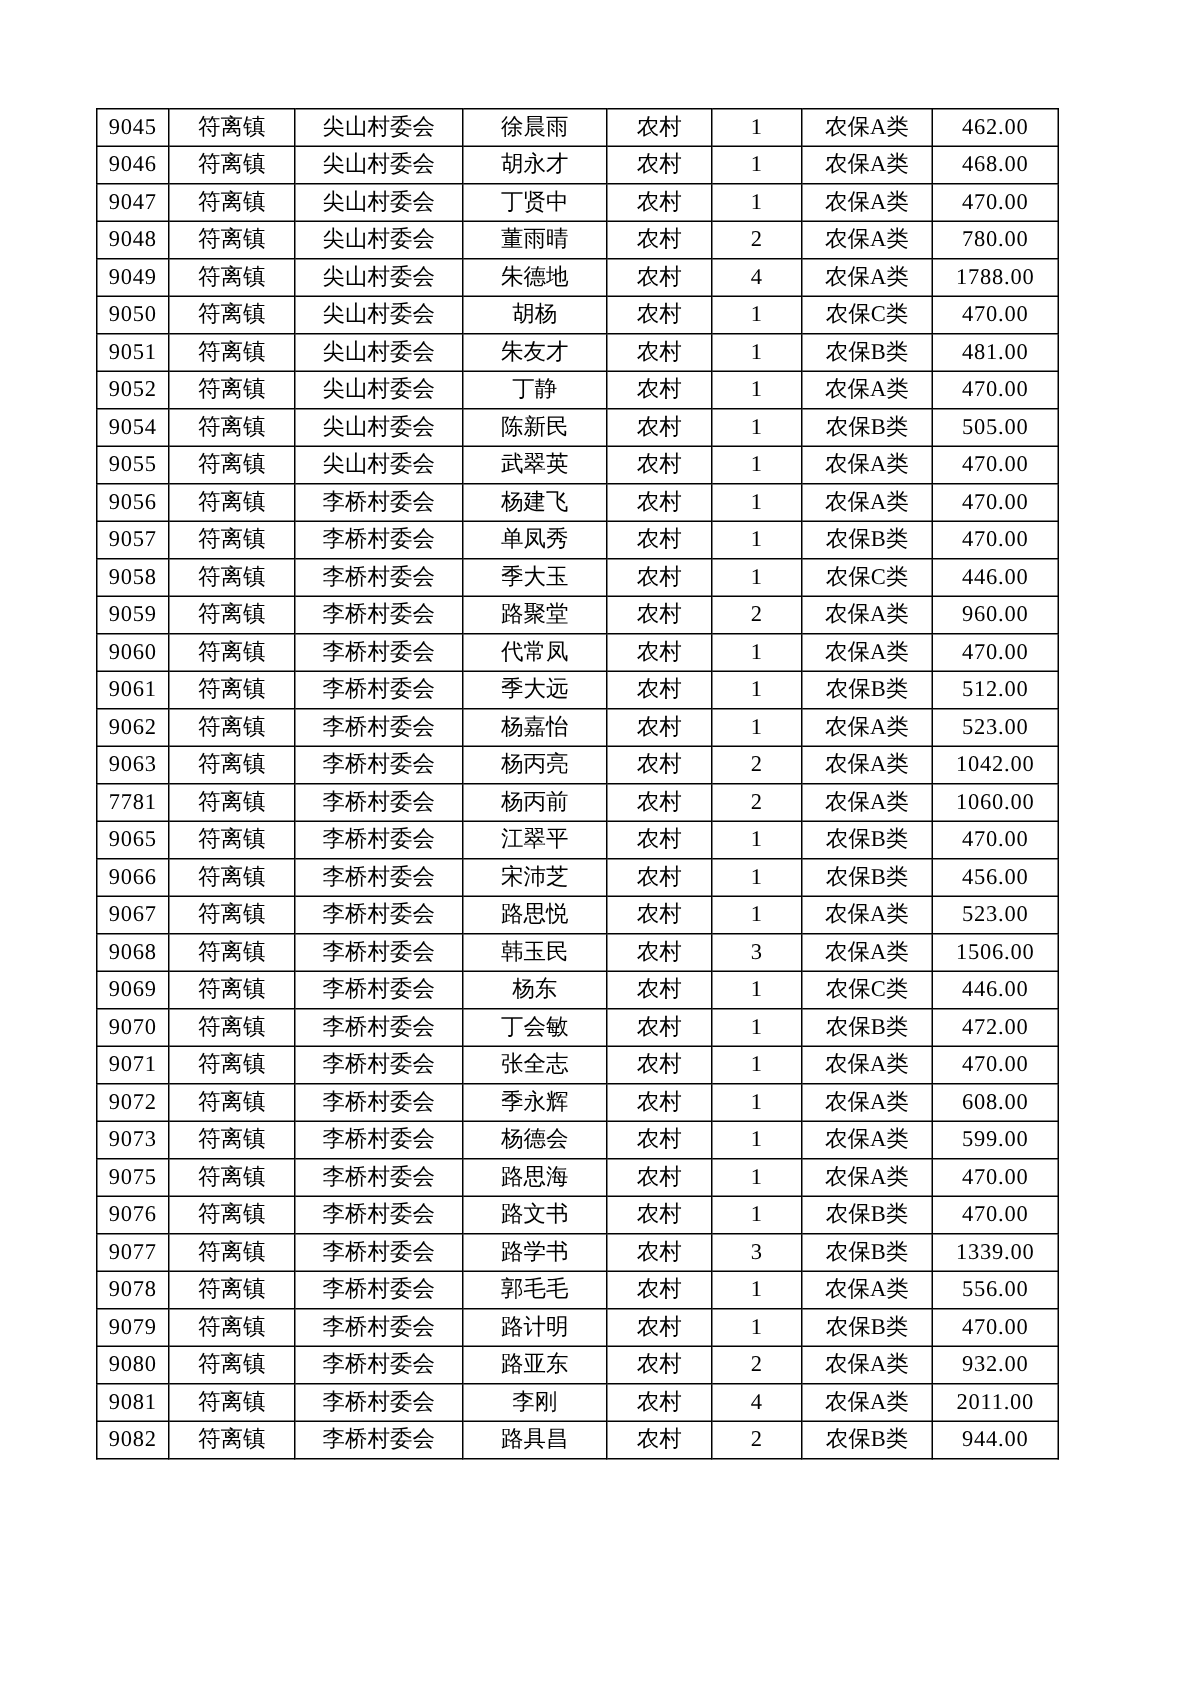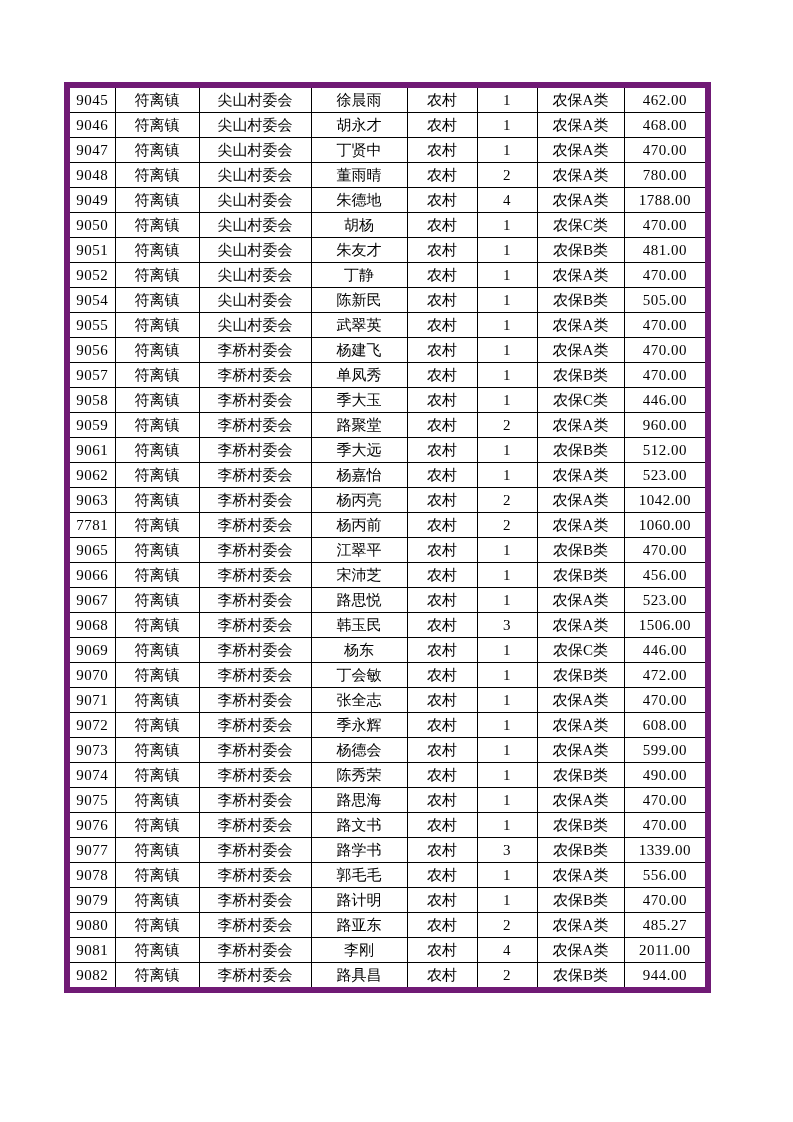--- a/index.html
+++ b/index.html
@@ -23,22 +23,21 @@
   }
   .table-wrap {
     position: absolute;
     left: 64px;
     top: 72px;
   }
   table.payments {
     border-collapse: collapse;
     table-layout: fixed;
     width: 641px;
-    border: 6px solid #701a75;
-    margin-top: 10px;
+    border: 1px solid #701a75;
   }
   table.payments td {
     border: 1px solid #000000;
     height: 24px;
     padding: 0 2px;
     text-align: center;
     vertical-align: middle;
     font-size: 15px;
     line-height: 24px;
     white-space: nowrap;
@@ -208,20 +207,30 @@
             <td class="num">9059</td>
             <td>符离镇</td>
             <td>李桥村委会</td>
             <td>路聚堂</td>
             <td>农村</td>
             <td class="num">2</td>
             <td>农保A类</td>
             <td class="num">960.00</td>
           </tr>
           <tr>
+            <td class="num">9060</td>
+            <td>符离镇</td>
+            <td>李桥村委会</td>
+            <td>代常凤</td>
+            <td>农村</td>
+            <td class="num">1</td>
+            <td>农保A类</td>
+            <td class="num">470.00</td>
+          </tr>
+          <tr>
             <td class="num">9061</td>
             <td>符离镇</td>
             <td>李桥村委会</td>
             <td>季大远</td>
             <td>农村</td>
             <td class="num">1</td>
             <td>农保B类</td>
             <td class="num">512.00</td>
           </tr>
           <tr>
@@ -338,30 +347,20 @@
             <td class="num">9073</td>
             <td>符离镇</td>
             <td>李桥村委会</td>
             <td>杨德会</td>
             <td>农村</td>
             <td class="num">1</td>
             <td>农保A类</td>
             <td class="num">599.00</td>
           </tr>
           <tr>
-            <td class="num">9074</td>
-            <td>符离镇</td>
-            <td>李桥村委会</td>
-            <td>陈秀荣</td>
-            <td>农村</td>
-            <td class="num">1</td>
-            <td>农保B类</td>
-            <td class="num">490.00</td>
-          </tr>
-          <tr>
             <td class="num">9075</td>
             <td>符离镇</td>
             <td>李桥村委会</td>
             <td>路思海</td>
             <td>农村</td>
             <td class="num">1</td>
             <td>农保A类</td>
             <td class="num">470.00</td>
           </tr>
           <tr>
@@ -405,21 +404,21 @@
             <td class="num">470.00</td>
           </tr>
           <tr>
             <td class="num">9080</td>
             <td>符离镇</td>
             <td>李桥村委会</td>
             <td>路亚东</td>
             <td>农村</td>
             <td class="num">2</td>
             <td>农保A类</td>
-            <td class="num">485.27</td>
+            <td class="num">932.00</td>
           </tr>
           <tr>
             <td class="num">9081</td>
             <td>符离镇</td>
             <td>李桥村委会</td>
             <td>李刚</td>
             <td>农村</td>
             <td class="num">4</td>
             <td>农保A类</td>
             <td class="num">2011.00</td>

